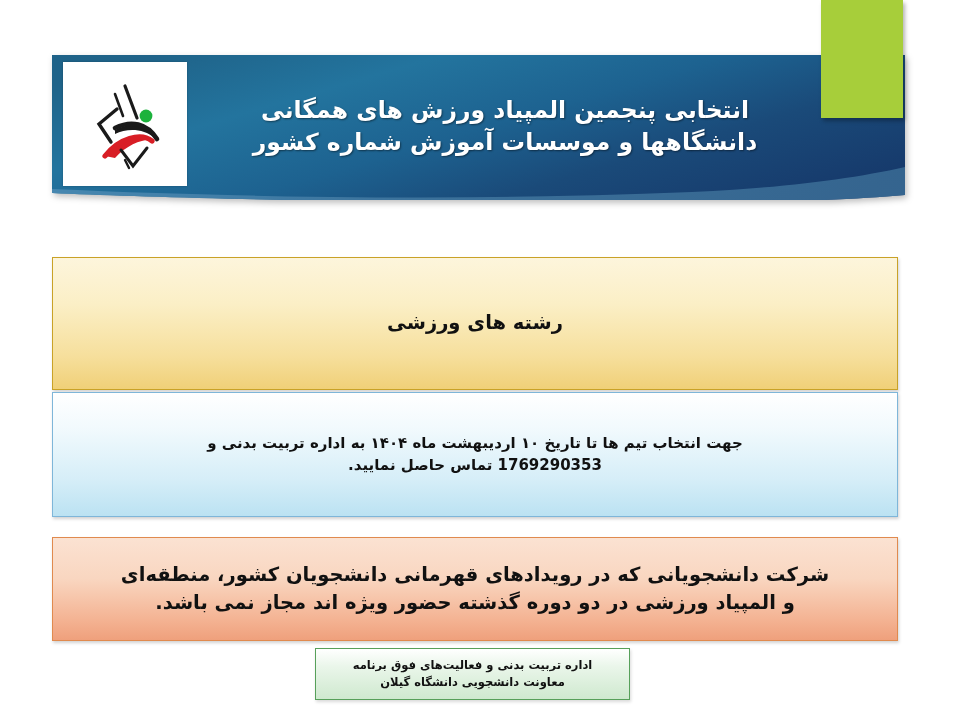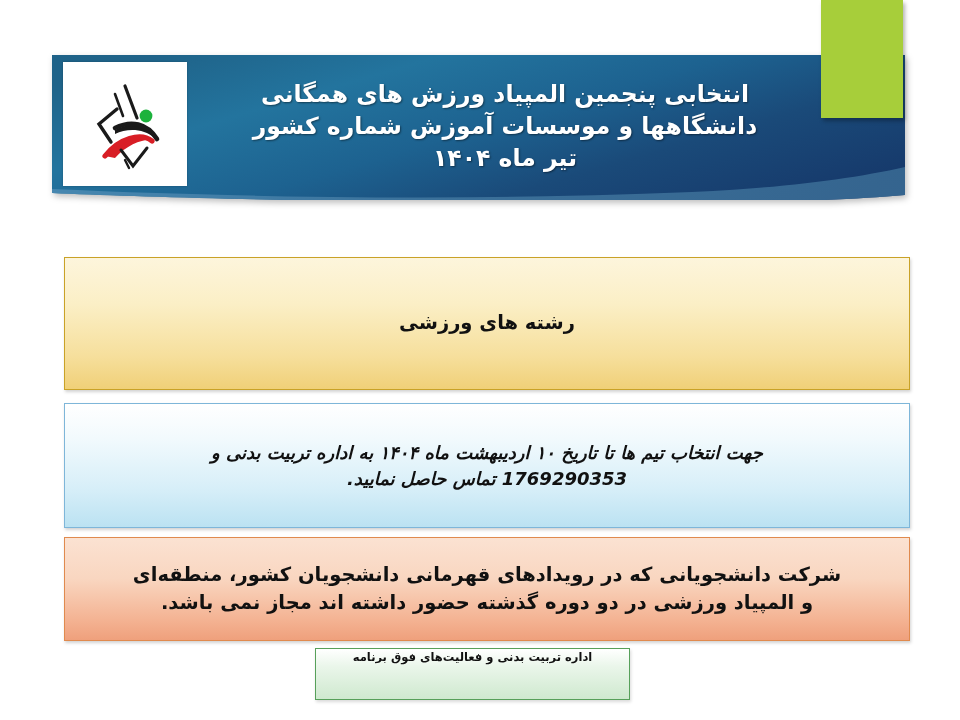--- a/index.html
+++ b/index.html
@@ -93,21 +93,20 @@
     box-sizing: border-box;
     display: flex;
     flex-direction: column;
     align-items: center;
     justify-content: center;
     text-align: center;
     direction: rtl;
     color: #111111;
     font-weight: bold;
     box-shadow: 1px 2px 3px rgba(0,0,0,0.18);
-    margin-left: 12px;
   }
   .content-box .bline {
     display: block;
     white-space: nowrap;
   }
 
   
   #box-sports {
     top: 257px;
     height: 133px;
@@ -116,27 +115,26 @@
     font-size: 19.5px;
     line-height: 1.40;
   }
   #box-sports .box-title {
     font-size: 19.5px;
     margin-bottom: 1px;
   }
 
   
   #box-registration {
-    top: 403px;
+    top: 392px;
     height: 125px;
     border: 1px solid #7EB6D9;
     background: linear-gradient(to bottom, #FFFFFF 0%, #F2FAFD 28%, #D6EEF8 70%, #BBE2F2 100%);
-    font-size: 18px;
+    font-size: 15px;
     line-height: 1.42;
-    font-style: italic;
   }
 
   
   #box-eligibility {
     top: 537px;
     height: 104px;
     border: 1px solid #E08A4E;
     background: linear-gradient(to bottom, #FBE2D2 0%, #F9D6C0 40%, #F4B393 80%, #EFA07C 100%);
     font-size: 19.5px;
     line-height: 1.42;
@@ -148,20 +146,21 @@
     left: 315px;
     top: 648px;
     width: 315px;
     height: 52px;
     box-sizing: border-box;
     border: 1px solid #57A05A;
     background: linear-gradient(to bottom, #FFFFFF 0%, #EAF6EA 35%, #CFE9CF 100%);
     display: flex;
     flex-direction: column;
     align-items: center;
+    justify-content: center;
     text-align: center;
     direction: rtl;
     color: #111111;
     font-weight: bold;
     font-size: 11.5px;
     line-height: 1.45;
     box-shadow: 1px 2px 3px rgba(0,0,0,0.15);
   }
   #footer-box .fline { display: block; white-space: nowrap; }
 </style>
@@ -224,37 +223,37 @@
           <path d="M62,98 L66,106" stroke="#1A1A1A" stroke-width="2.4"></path>
         </g>
 
         <circle cx="83" cy="54" r="6.4" fill="#1CB23C"></circle>
       </svg>
     </div>
 
     <div class="header-title" style="left:143px; top:3px;">
       <span class="hline">انتخابی پنجمین المپیاد ورزش های همگانی</span>
       <span class="hline">دانشگاهها و موسسات آموزش شماره کشور</span>
-      <span class="hline">تیر ماه ۱۴۰۴</span>
     </div>
   </div>
 
   <div class="green-block"></div>
 
   <div class="content-box" id="box-sports">
     <span class="bline box-title">رشته های ورزشی</span>
   </div>
 
   <div class="content-box" id="box-registration">
     <span class="bline">جهت انتخاب تیم ها تا تاریخ ۱۰ اردیبهشت ماه ۱۴۰۴ به اداره تربیت بدنی و</span>
     <span class="bline">1769290353 تماس حاصل نمایید.</span>
   </div>
 
   <div class="content-box" id="box-eligibility">
     <span class="bline">شرکت دانشجویانی که در رویدادهای قهرمانی دانشجویان کشور، منطقه‌ای</span>
-    <span class="bline">و المپیاد ورزشی در دو دوره گذشته حضور داشته اند مجاز نمی باشد.</span>
+    <span class="bline">و المپیاد ورزشی در دو دوره گذشته حضور ویژه اند مجاز نمی باشد.</span>
   </div>
 
   <div id="footer-box">
     <span class="fline">اداره تربیت بدنی و فعالیت‌های فوق برنامه</span>
+    <span class="fline">معاونت دانشجویی دانشگاه گیلان</span>
   </div>
 
 </div>
 
 </body></html>

